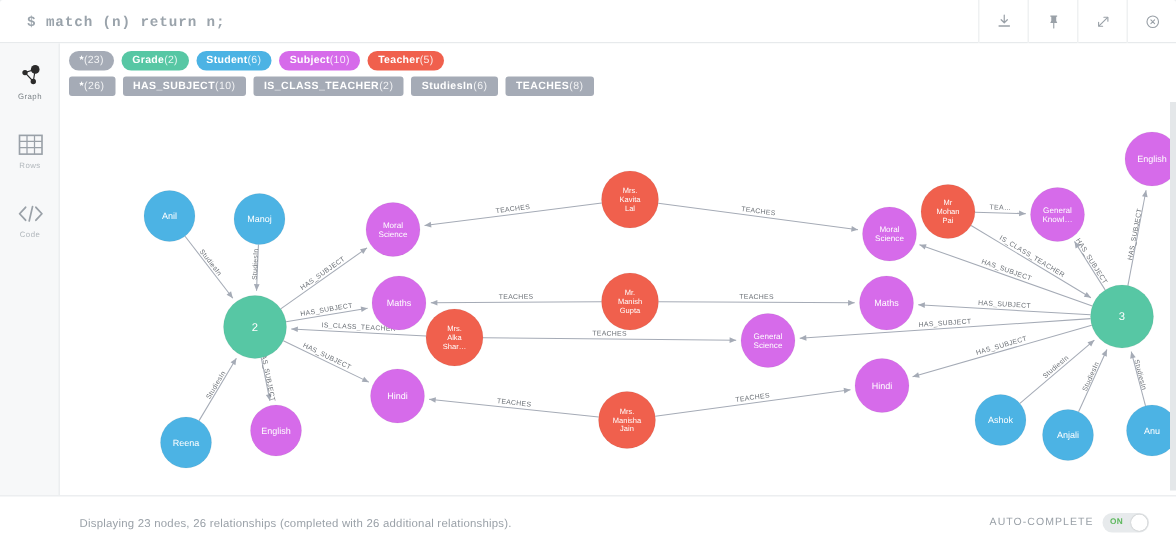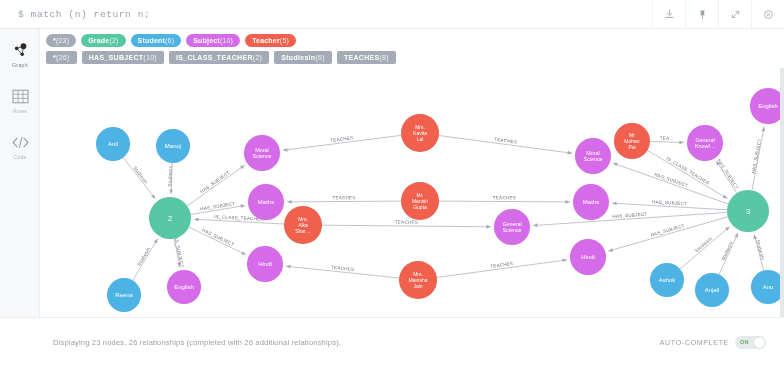--- a/index.html
+++ b/index.html
@@ -17,20 +17,21 @@
   }
 
   
   .query-bar {
     position: absolute; left: 0; top: 0;
     width: 784px; height: 29px;
     background: #ffffff;
     border-bottom: 1px solid #e7eaec;
     display: flex; align-items: center;
     border-radius: 2px 2px 0 0;
+    font-weight: bold;
   }
   .query-text {
     margin-left: 18px;
     font-family: "Liberation Mono", monospace;
     font-size: 9.5px;
     color: #9aa3ab;
     letter-spacing: 0.6px;
     white-space: pre;
   }
   .query-actions {
@@ -124,21 +125,21 @@
     font-size: 4.6px;
     font-family: "Liberation Sans", sans-serif;
     text-anchor: middle;
     letter-spacing: .2px;
   }
   .arrow-head { fill: #a5abb6; }
 
   
   .status {
     position: absolute; left: 0; bottom: 0;
-    width: 784px; height: 49px;
+    width: 784px; height: 36px;
     background: #ffffff;
     border-top: 1px solid #eceef0;
     display: flex; align-items: center;
   }
   .status-text {
     margin-left: 53px;
     font-size: 7.6px;
     color: #9aa1a8;
     letter-spacing: .15px;
   }

